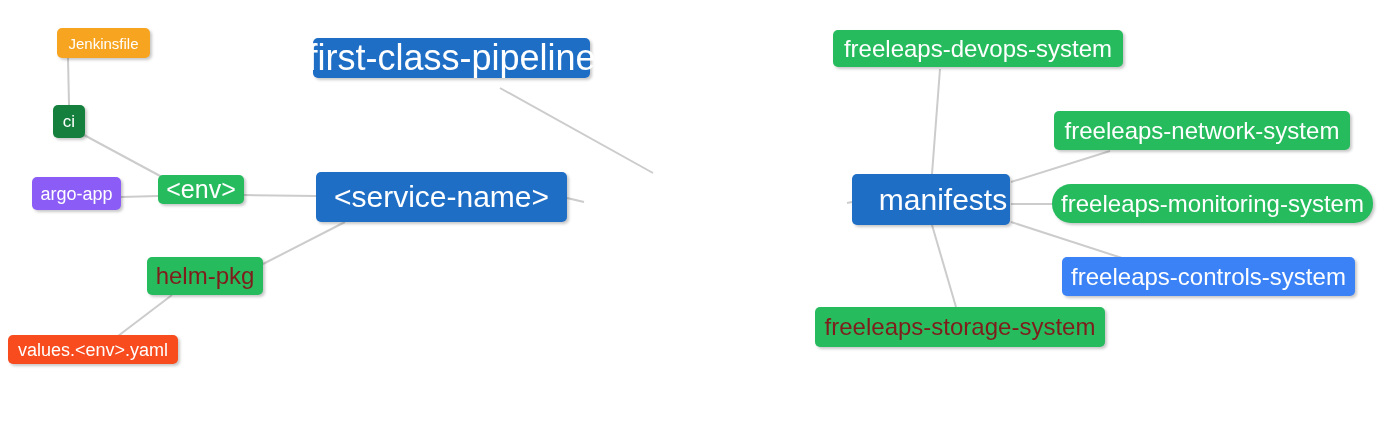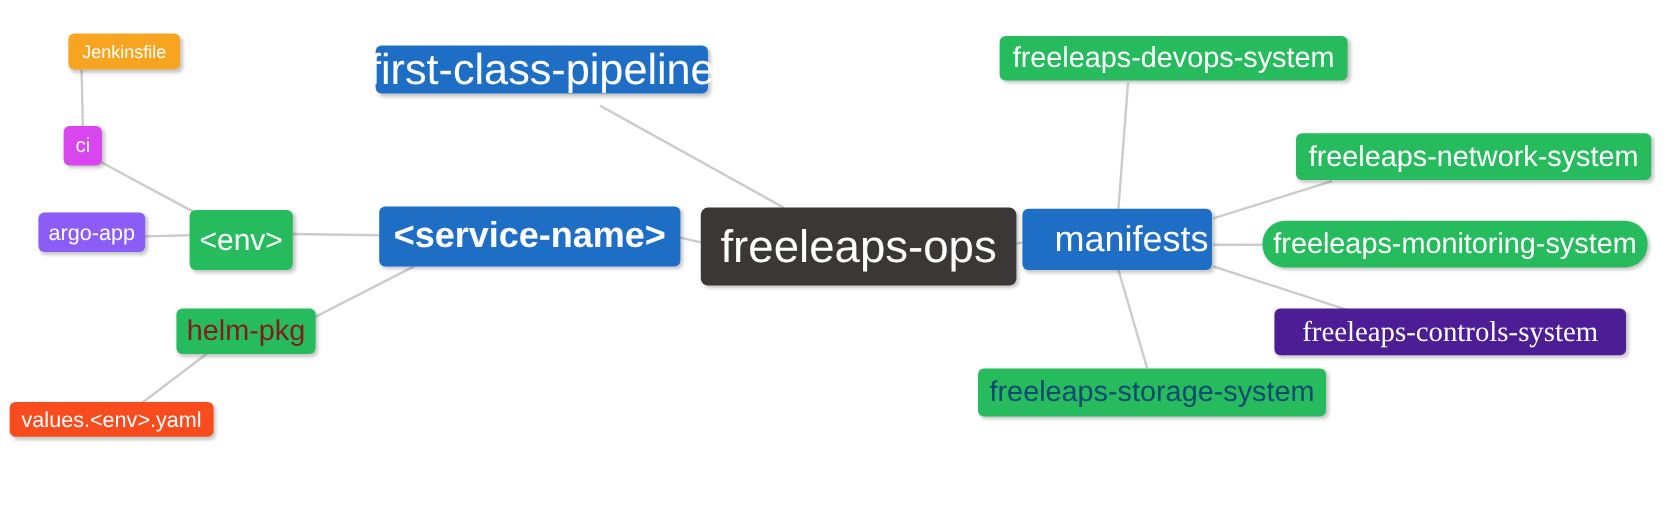--- a/index.html
+++ b/index.html
@@ -29,29 +29,29 @@
     box-shadow: 2px 2px 3px rgba(0,0,0,0.22);
     white-space: nowrap;
     cursor: pointer;
     font-weight: 400;
     line-height: 1;
   }
   
   .n-jenkinsfile   { left: 22px;   top: 28px;  width: 93px;  height: 30px; font-size: 15px; }
   .n-ci            { left: 53px;   top: 105px; width: 32px;  height: 33px; font-size: 17px; }
   .n-argo-app      { left: 32px;   top: 177px; width: 89px;  height: 33px; font-size: 18px; }
-  .n-env           { left: 158px;  top: 175px; width: 86px;  height: 50px; font-size: 25px; }
+  .n-env           { left: 158px;  top: 175px; width: 86px;  height: 29px; font-size: 25px; }
   .n-helm-pkg      { left: 147px;  top: 257px; width: 116px; height: 38px; font-size: 24px; }
   .n-values-yaml   { left: 8px;    top: 335px; width: 170px; height: 29px; font-size: 18px; text-align: right; }
   .n-pipeline      { left: 313px;  top: 38px;  width: 277px; height: 40px; font-size: 36px; }
   .n-service-name  { left: 316px;  top: 172px; width: 251px; height: 50px; font-size: 30px; }
   .n-root          { left: 584px;  top: 173px; width: 263px; height: 65px; font-size: 38px; border-radius: 6px; }
   .n-manifests     { left: 852px;  top: 174px; width: 158px; height: 51px; font-size: 30px; padding-left: 24px; }
   .n-devops        { left: 797px;  top: 30px;  width: 290px; height: 37px; font-size: 24px; margin-left: 36px; }
-  .n-network       { left: 1054px; top: 111px; width: 296px; height: 39px; font-size: 24px; margin-left: 26px; }
+  .n-network       { left: 1054px; top: 111px; width: 296px; height: 39px; font-size: 24px; }
   .n-monitoring    { left: 1052px; top: 184px; width: 321px; height: 39px; font-size: 24px; border-radius: 19px; }
   .n-controls      { left: 1062px; top: 257px; width: 293px; height: 39px; font-size: 24px; }
   .n-storage       { left: 815px;  top: 307px; width: 290px; height: 40px; font-size: 24px; }
 </style>
 </head>
 <body>
 
 <div class="canvas">
 
   <svg class="edges" width="1390" height="421" viewBox="0 0 1390 421" xmlns="http://www.w3.org/2000/svg">
@@ -65,28 +65,27 @@
     <line x1="567" y1="198" x2="584" y2="202" stroke="#cccccc"></line>
     <line x1="847" y1="203" x2="852" y2="202" stroke="#cccccc"></line>
     <line x1="940" y1="69" x2="932" y2="174" stroke="#cccccc"></line>
     <line x1="1011" y1="182" x2="1110" y2="151" stroke="#cccccc"></line>
     <line x1="1011" y1="204" x2="1052" y2="204" stroke="#cccccc"></line>
     <line x1="1011" y1="222" x2="1122" y2="258" stroke="#cccccc"></line>
     <line x1="932" y1="225" x2="956" y2="307" stroke="#cccccc"></line>
   </svg>
 
   <div class="node n-jenkinsfile" style="background-color: rgb(247, 165, 33); color: rgb(255, 255, 255); margin-left: 35px;">Jenkinsfile</div>
-  <div class="node n-ci" style="background-color: #d946ef; color: rgb(255, 255, 255);">ci</div>
+  <div class="node n-ci" style="background-color: #15803d; color: rgb(255, 255, 255);">ci</div>
   <div class="node n-argo-app" style="background-color: #8b5cf6; color: rgb(255, 255, 255);">argo-app</div>
   <div class="node n-env" style="background-color: rgb(38, 188, 94); color: rgb(255, 255, 255);">&lt;env&gt;</div>
   <div class="node n-helm-pkg" style="background-color: rgb(38, 188, 94); color: #7f1d1d;">helm-pkg</div>
   <div class="node n-values-yaml" style="background-color: rgb(248, 75, 30); color: rgb(255, 255, 255);">values.&lt;env&gt;.yaml</div>
   <div class="node n-pipeline" style="background-color: rgb(30, 110, 198); color: rgb(255, 255, 255);">first-class-pipeline</div>
-  <div class="node n-service-name" style="background-color: rgb(30, 110, 198); color: rgb(255, 255, 255); font-weight: bold;">&lt;service-name&gt;</div>
-  <div class="node n-root" style="background-color: rgb(59, 55, 55); color: rgb(255, 255, 255);">freeleaps-ops</div>
+  <div class="node n-service-name" style="background-color: rgb(30, 110, 198); color: rgb(255, 255, 255);">&lt;service-name&gt;</div>
   <div class="node n-manifests" style="background-color: rgb(30, 110, 198); color: rgb(255, 255, 255);">manifests</div>
   <div class="node n-devops" style="background-color: rgb(38, 188, 94); color: rgb(255, 255, 255);">freeleaps-devops-system</div>
   <div class="node n-network" style="background-color: rgb(38, 188, 94); color: rgb(255, 255, 255);">freeleaps-network-system</div>
   <div class="node n-monitoring" style="background-color: rgb(38, 188, 94); color: rgb(255, 255, 255);">freeleaps-monitoring-system</div>
-  <div class="node n-controls" style="background-color: #4c1d95; color: rgb(255, 255, 255); font-family: Liberation Serif, serif;">freeleaps-controls-system</div>
-  <div class="node n-storage" style="background-color: rgb(38, 188, 94); color: #0c4a6e;">freeleaps-storage-system</div>
+  <div class="node n-controls" style="background-color: #3b82f6; color: rgb(255, 255, 255);">freeleaps-controls-system</div>
+  <div class="node n-storage" style="background-color: rgb(38, 188, 94); color: #7f1d1d;">freeleaps-storage-system</div>
 
 </div>
 
 </body></html>

